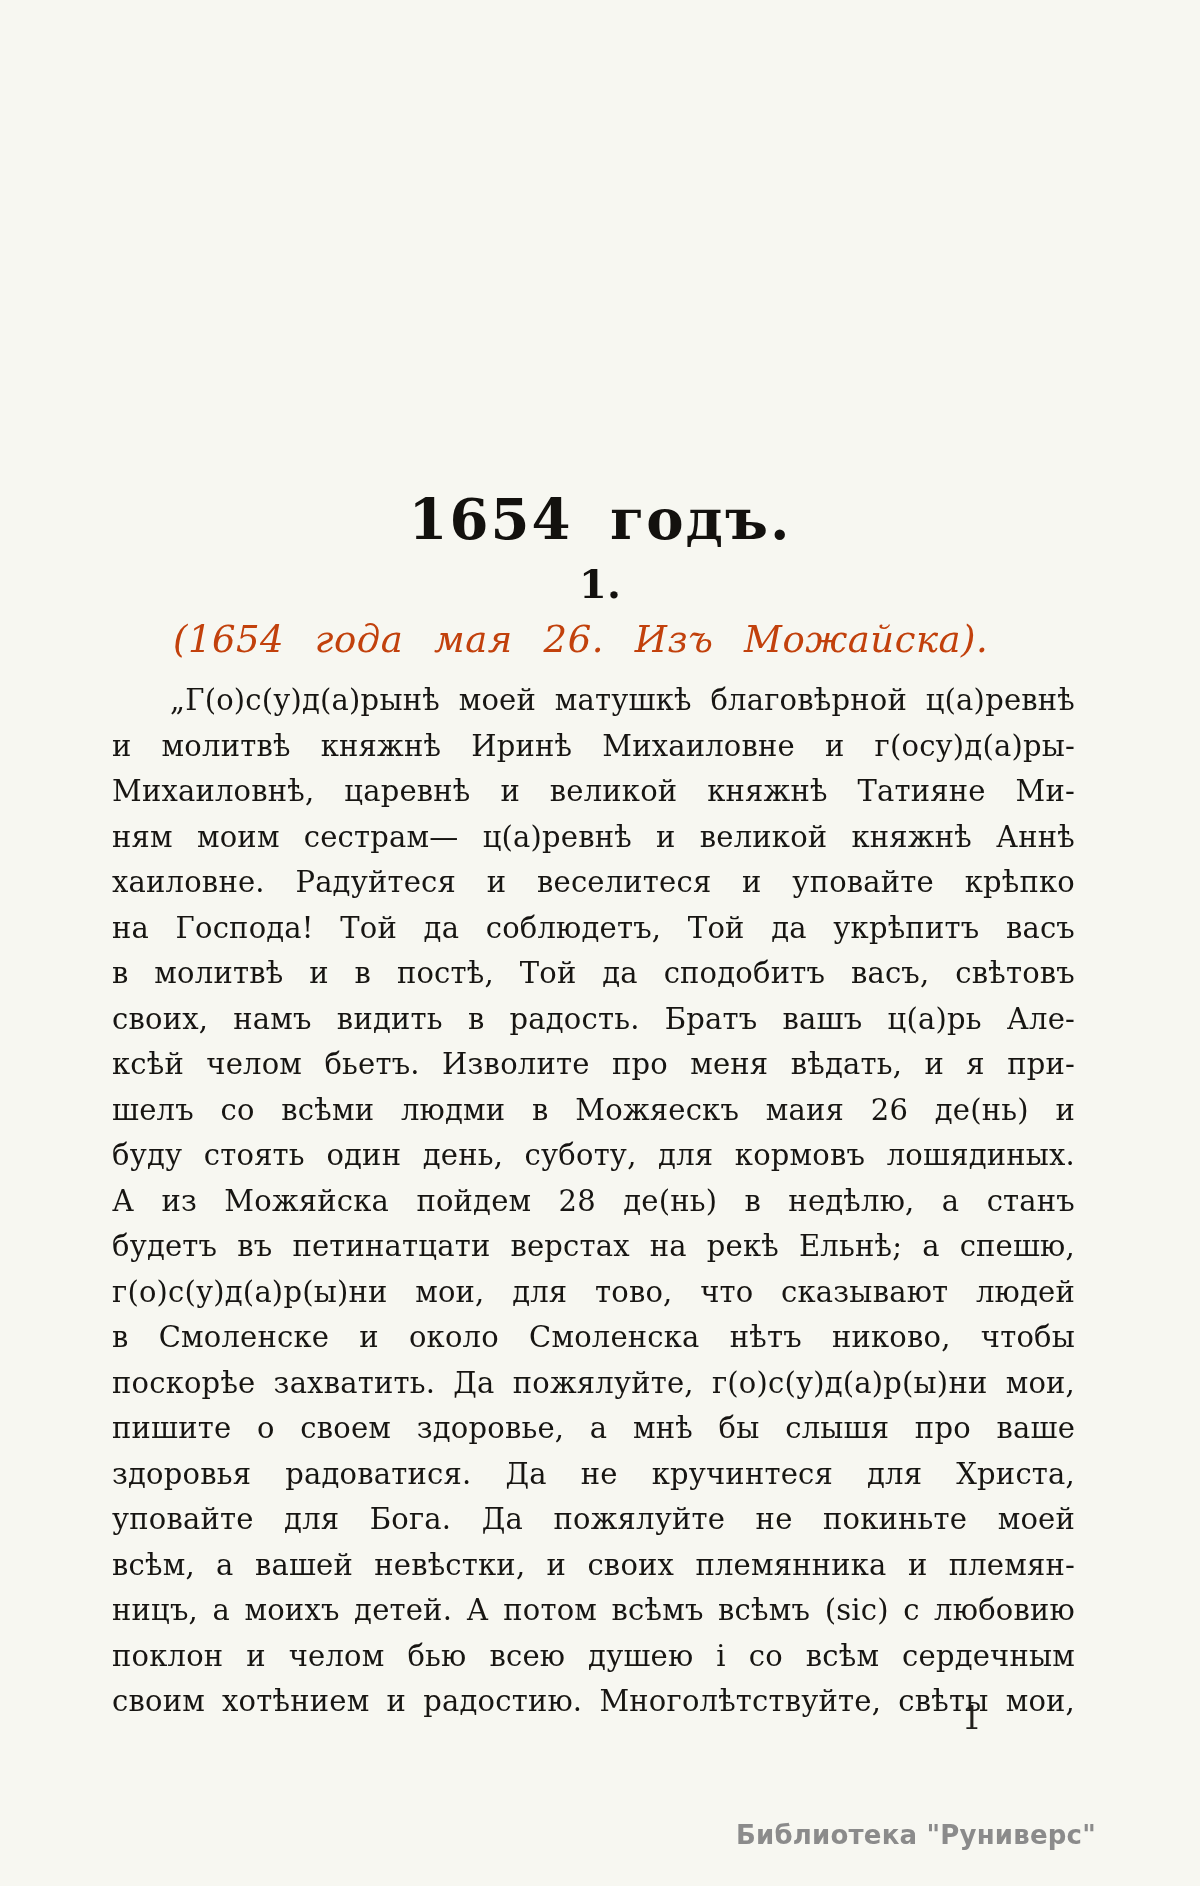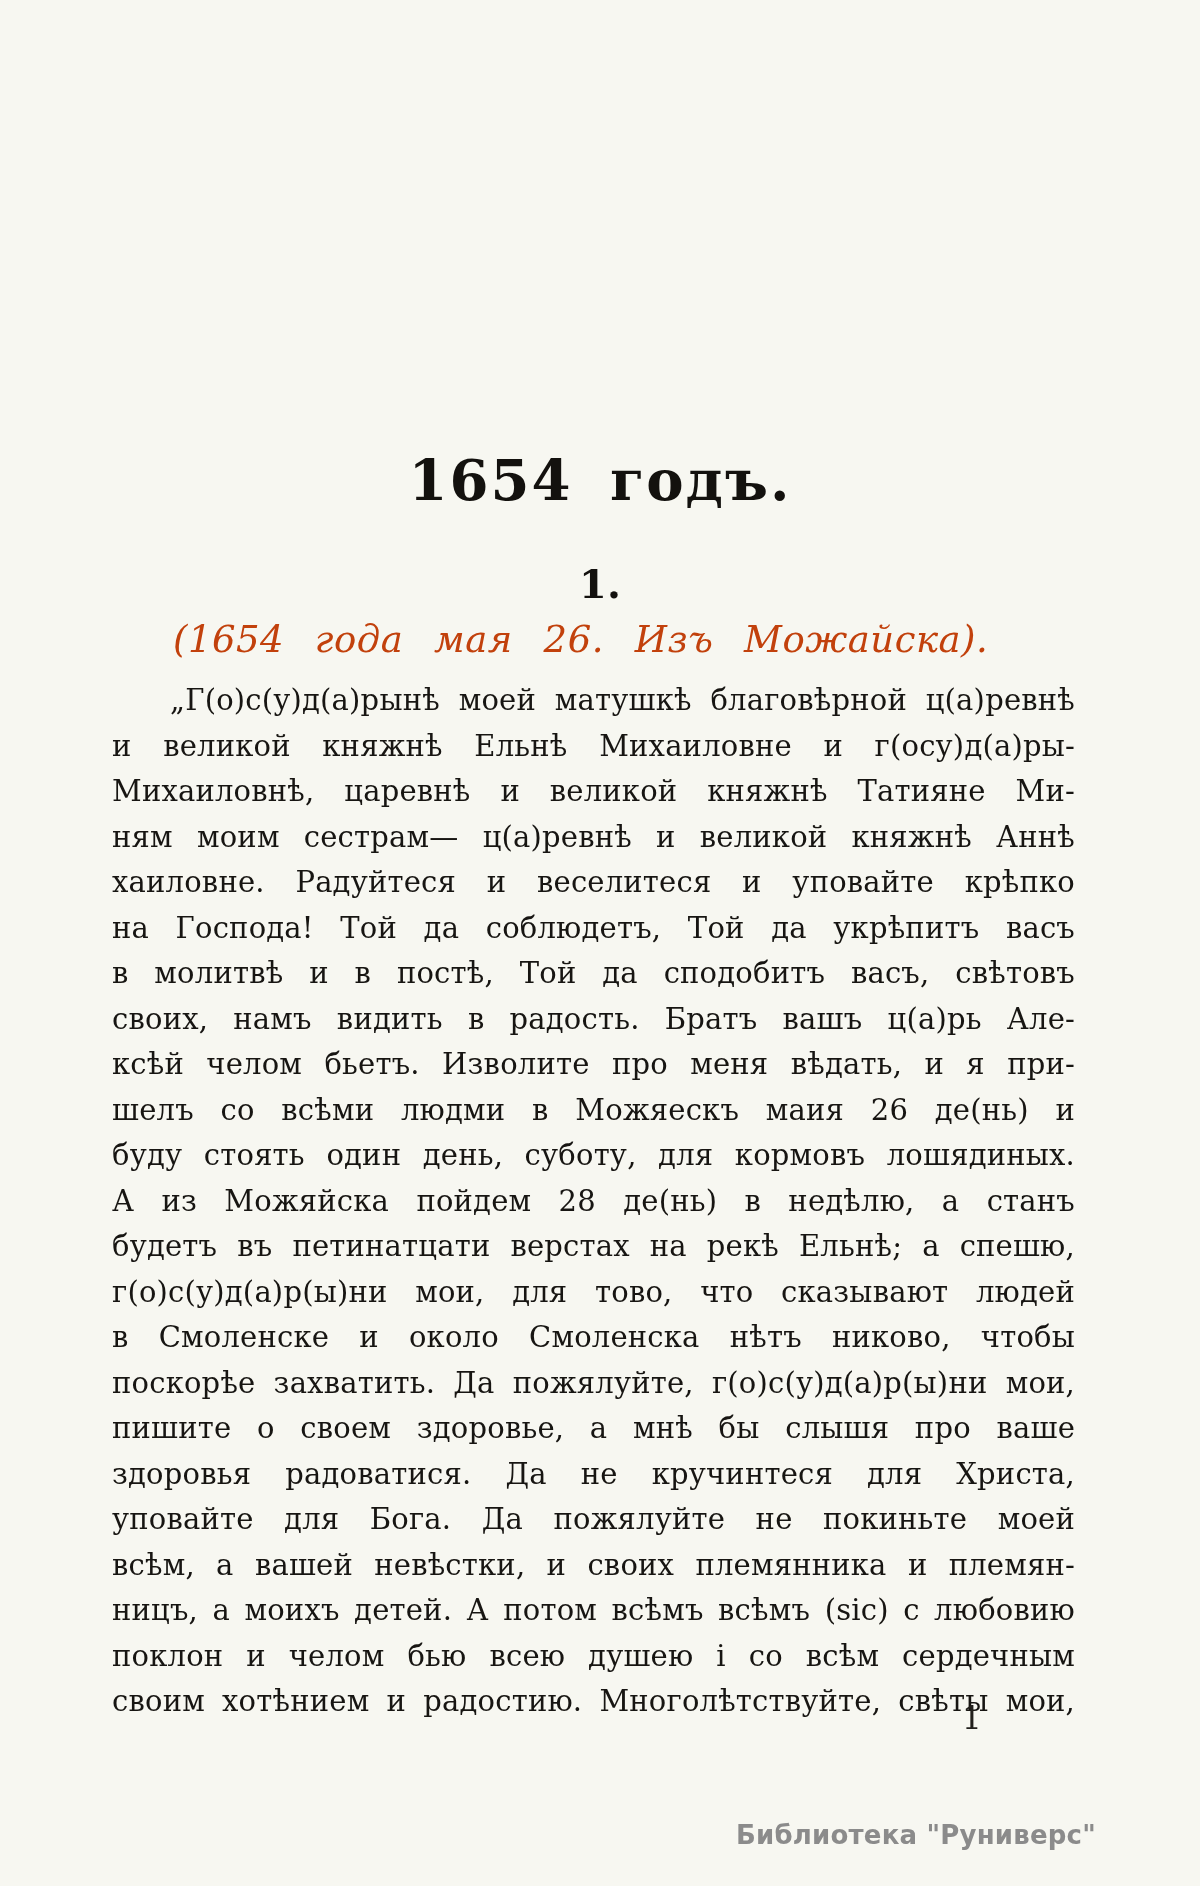--- a/index.html
+++ b/index.html
@@ -12,21 +12,21 @@
     width: 1200px;
     height: 1886px;
     margin: 0 auto;
     background: #f7f7f1;
     overflow: hidden;
     color: #171512;
     font-family: "DejaVu Serif", serif;
   }
   .page-title {
     position: absolute;
-    top: 447px;
+    top: 486px;
     left: 0;
     width: 1200px;
     text-align: center;
     font-size: 56px;
     font-weight: bold;
     letter-spacing: 2px;
     word-spacing: 16px;
     color: #13110e;
   }
   .section-number {
@@ -95,21 +95,21 @@
 <div class="page">
 
   <div class="page-title">1654 годъ.</div>
 
   <div class="section-number">1.</div>
 
   <div class="dateline">(1654 года мая 26. Изъ Можайска).</div>
 
   <div class="body-text">
     <div class="line first-line">„Г(о)с(у)д(а)рынѣ моей матушкѣ благовѣрной ц(а)ревнѣ</div>
-    <div class="line">и великой княжнѣ Ельнѣ Михаиловне и г(осу)д(а)ры-</div>
+    <div class="line">и молитвѣ княжнѣ Иринѣ Михаиловне и г(осу)д(а)ры-</div>
     <div class="line">Михаиловнѣ, царевнѣ и великой княжнѣ Татияне Ми-</div>
     <div class="line">ням моим сестрам— ц(а)ревнѣ и великой княжнѣ Аннѣ</div>
     <div class="line">хаиловне. Радуйтеся и веселитеся и уповайте крѣпко</div>
     <div class="line">на Господа! Той да соблюдетъ, Той да укрѣпитъ васъ</div>
     <div class="line">в молитвѣ и в постѣ, Той да сподобитъ васъ, свѣтовъ</div>
     <div class="line">своих, намъ видить в радость. Братъ вашъ ц(а)рь Але-</div>
     <div class="line">ксѣй челом бьетъ. Изволите про меня вѣдать, и я при-</div>
     <div class="line">шелъ со всѣми людми в Можяескъ маия 26 де(нь) и</div>
     <div class="line">буду стоять один день, суботу, для кормовъ лошядиных.</div>
     <div class="line">А из Можяйска пойдем 28 де(нь) в недѣлю, а станъ</div>

